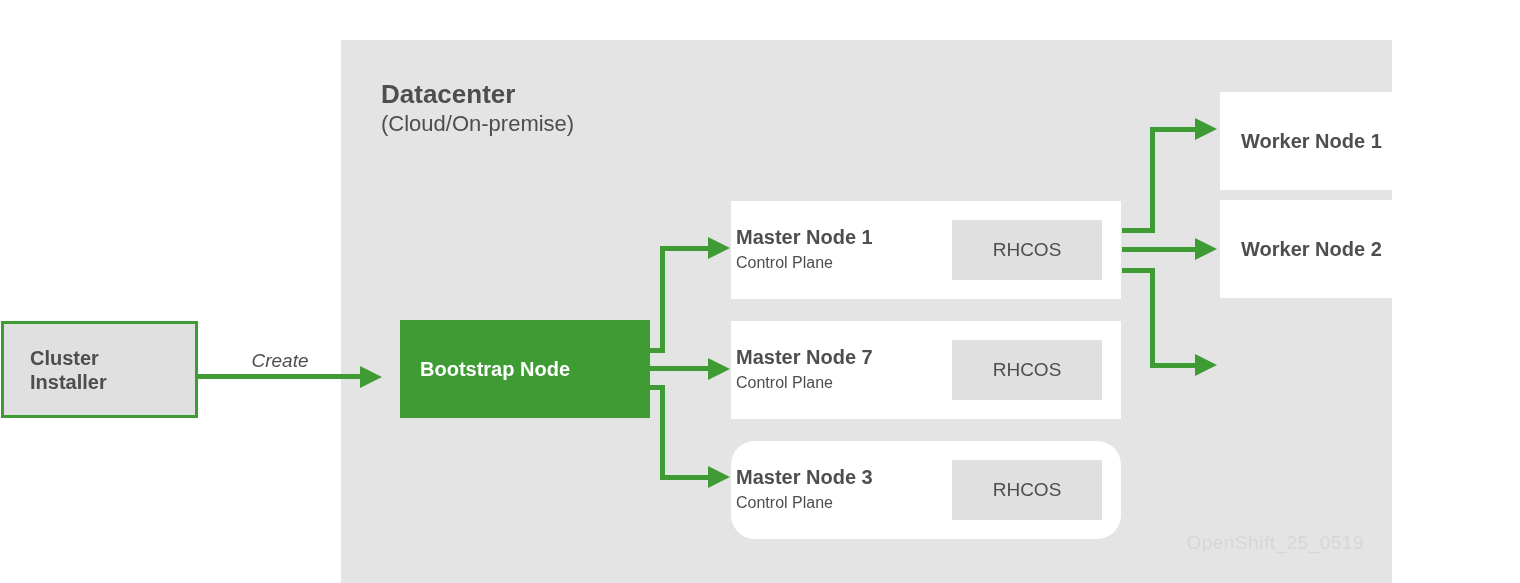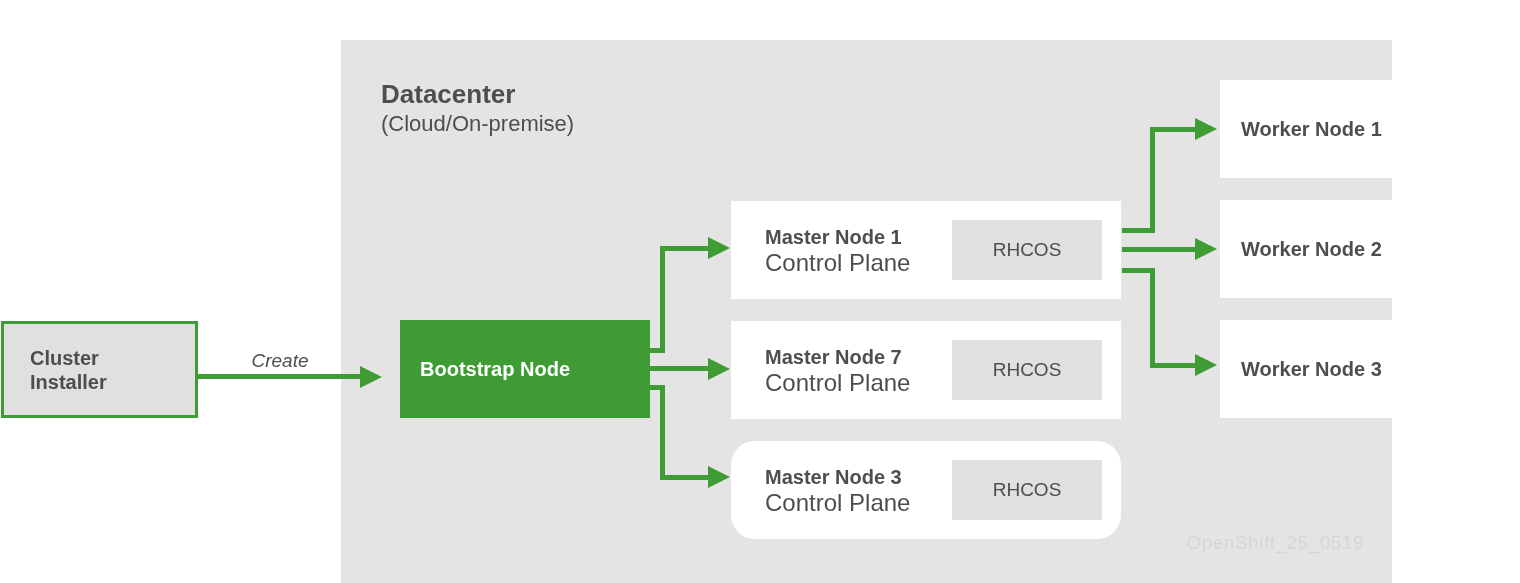--- a/index.html
+++ b/index.html
@@ -17,23 +17,23 @@
   .abs{position:absolute;}
   .datacenter{left:341px;top:40px;width:1179px;height:543px;background:var(--container-gray);}
   .dc-title-block{left:381px;top:78px;color:var(--text-dark);}
   .dc-title{font-size:26px;font-weight:bold;line-height:32px;}
   .dc-subtitle{font-size:22px;line-height:28px;}
   .watermark{right:28px;top:532px;color:var(--watermark);font-size:19px;letter-spacing:0.5px;}
 
   .node{box-sizing:border-box;display:flex;flex-direction:column;justify-content:center;color:var(--text-dark);}
   .cluster-installer{left:1px;top:321px;width:197px;height:97px;background:var(--box-gray);border:3px solid var(--green);padding-left:26px;font-size:20px;font-weight:bold;line-height:24px;}
   .bootstrap{left:400px;top:320px;width:250px;height:98px;background:var(--green);color:#ffffff;padding-left:20px;font-size:20px;font-weight:bold;}
-  .master{left:731px;width:390px;height:98px;background:#ffffff;padding-left:34px;}
+  .master{left:731px;width:390px;height:98px;background:#ffffff;padding-left:5px;}
   .master .title{font-size:20px;font-weight:bold;line-height:25px;}
-  .master .subtitle{font-size:24px;line-height:25px;}
+  .master .subtitle{font-size:16px;line-height:25px;}
   .rhcos{position:absolute;left:221px;top:19px;width:150px;height:60px;background:var(--box-gray);display:flex;align-items:center;justify-content:center;font-size:19px;color:var(--text-dark);}
   .worker{left:1220px;width:258px;height:98px;background:#ffffff;padding-left:21px;font-size:20px;font-weight:bold;}
 
   .hline,.vline{background:var(--green);}
   .arrowhead{width:0;height:0;border-top:11px solid transparent;border-bottom:11px solid transparent;border-left:22px solid var(--green);}
   .create-label{left:200px;top:350px;width:160px;text-align:center;font-size:19px;font-style:italic;color:var(--text-dark);}
 </style>
 </head>
 <body>
 
@@ -94,23 +94,20 @@
   <div class="abs arrowhead" style="left:1195px;top:118px;"></div>
 
   <div class="abs hline" style="left:1122px;top:247px;width:73px;height:5px;"></div>
   <div class="abs arrowhead" style="left:1195px;top:238px;"></div>
 
   <div class="abs hline" style="left:1122px;top:268px;width:33px;height:5px;"></div>
   <div class="abs vline" style="left:1150px;top:268px;width:5px;height:100px;"></div>
   <div class="abs hline" style="left:1150px;top:363px;width:45px;height:5px;"></div>
   <div class="abs arrowhead" style="left:1195px;top:354px;"></div>
 
-  <div class="abs node worker" style="top:80px;">
+  <div class="abs node worker" style="top:92px;">
     <div>Worker Node 1</div>
   </div>
   <div class="abs node worker" style="top:200px;">
     <div>Worker Node 2</div>
   </div>
-  <div class="abs node worker" style="top:320px;">
-    <div>Worker Node 3</div>
-  </div>
 
 </div>
 
 </body></html>

